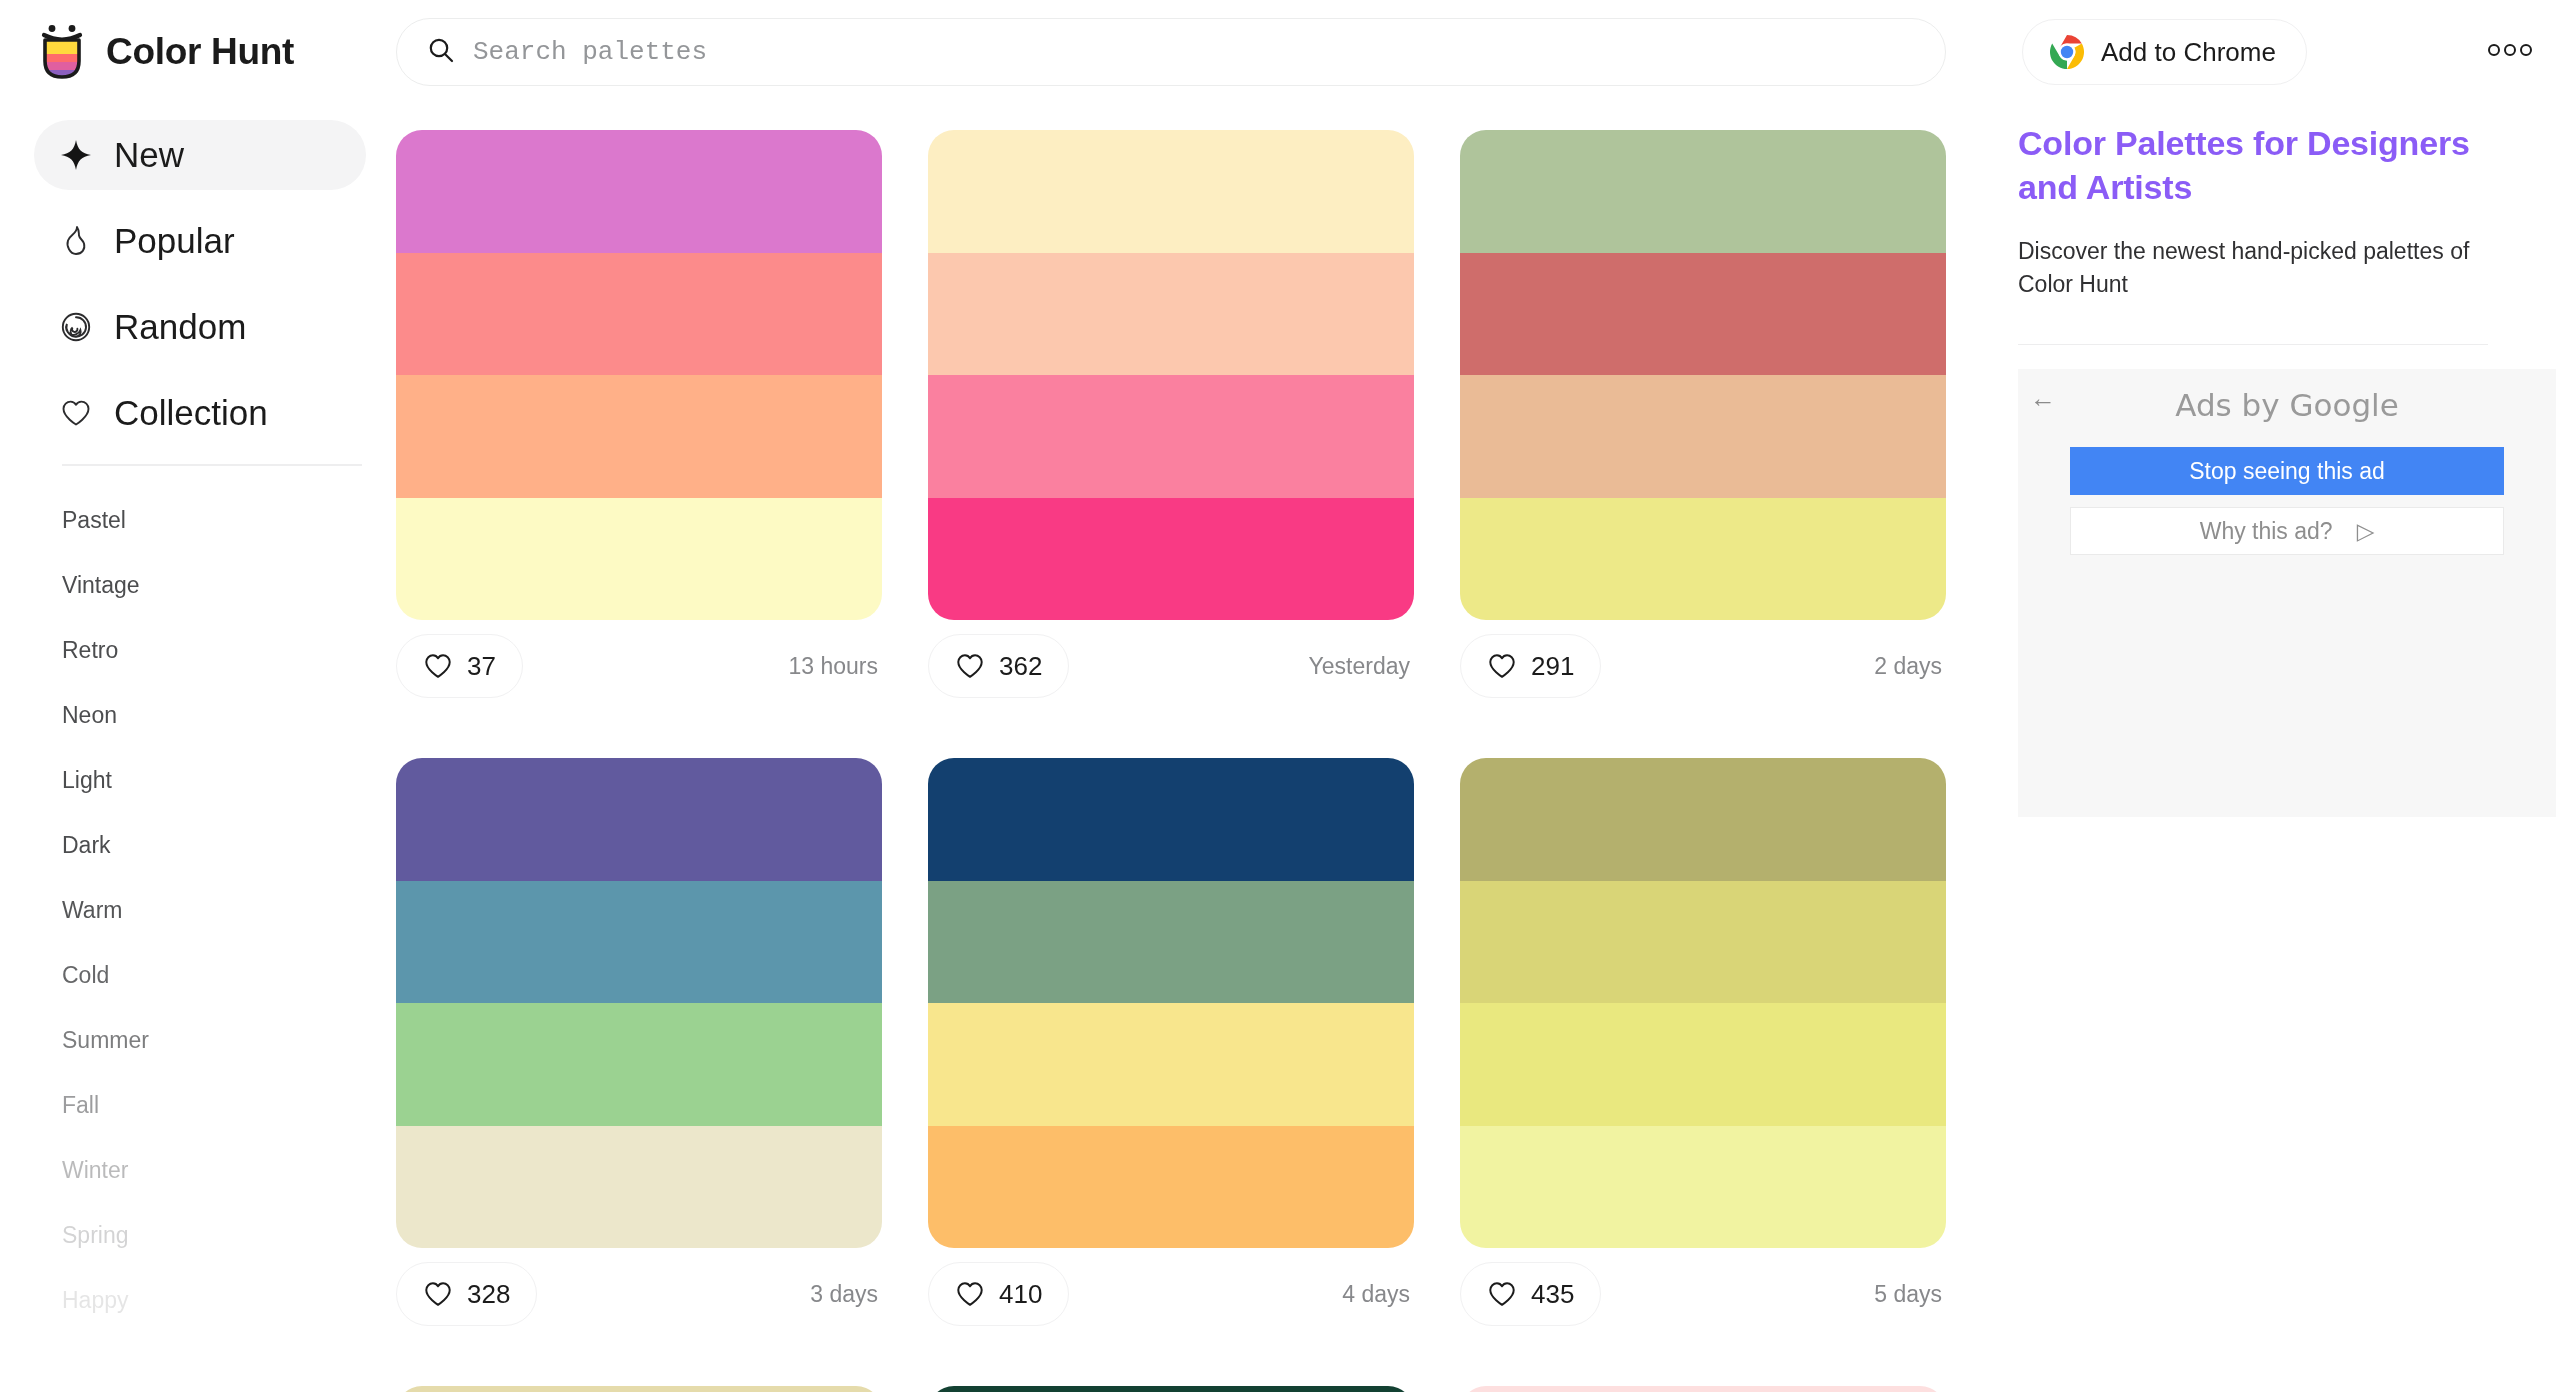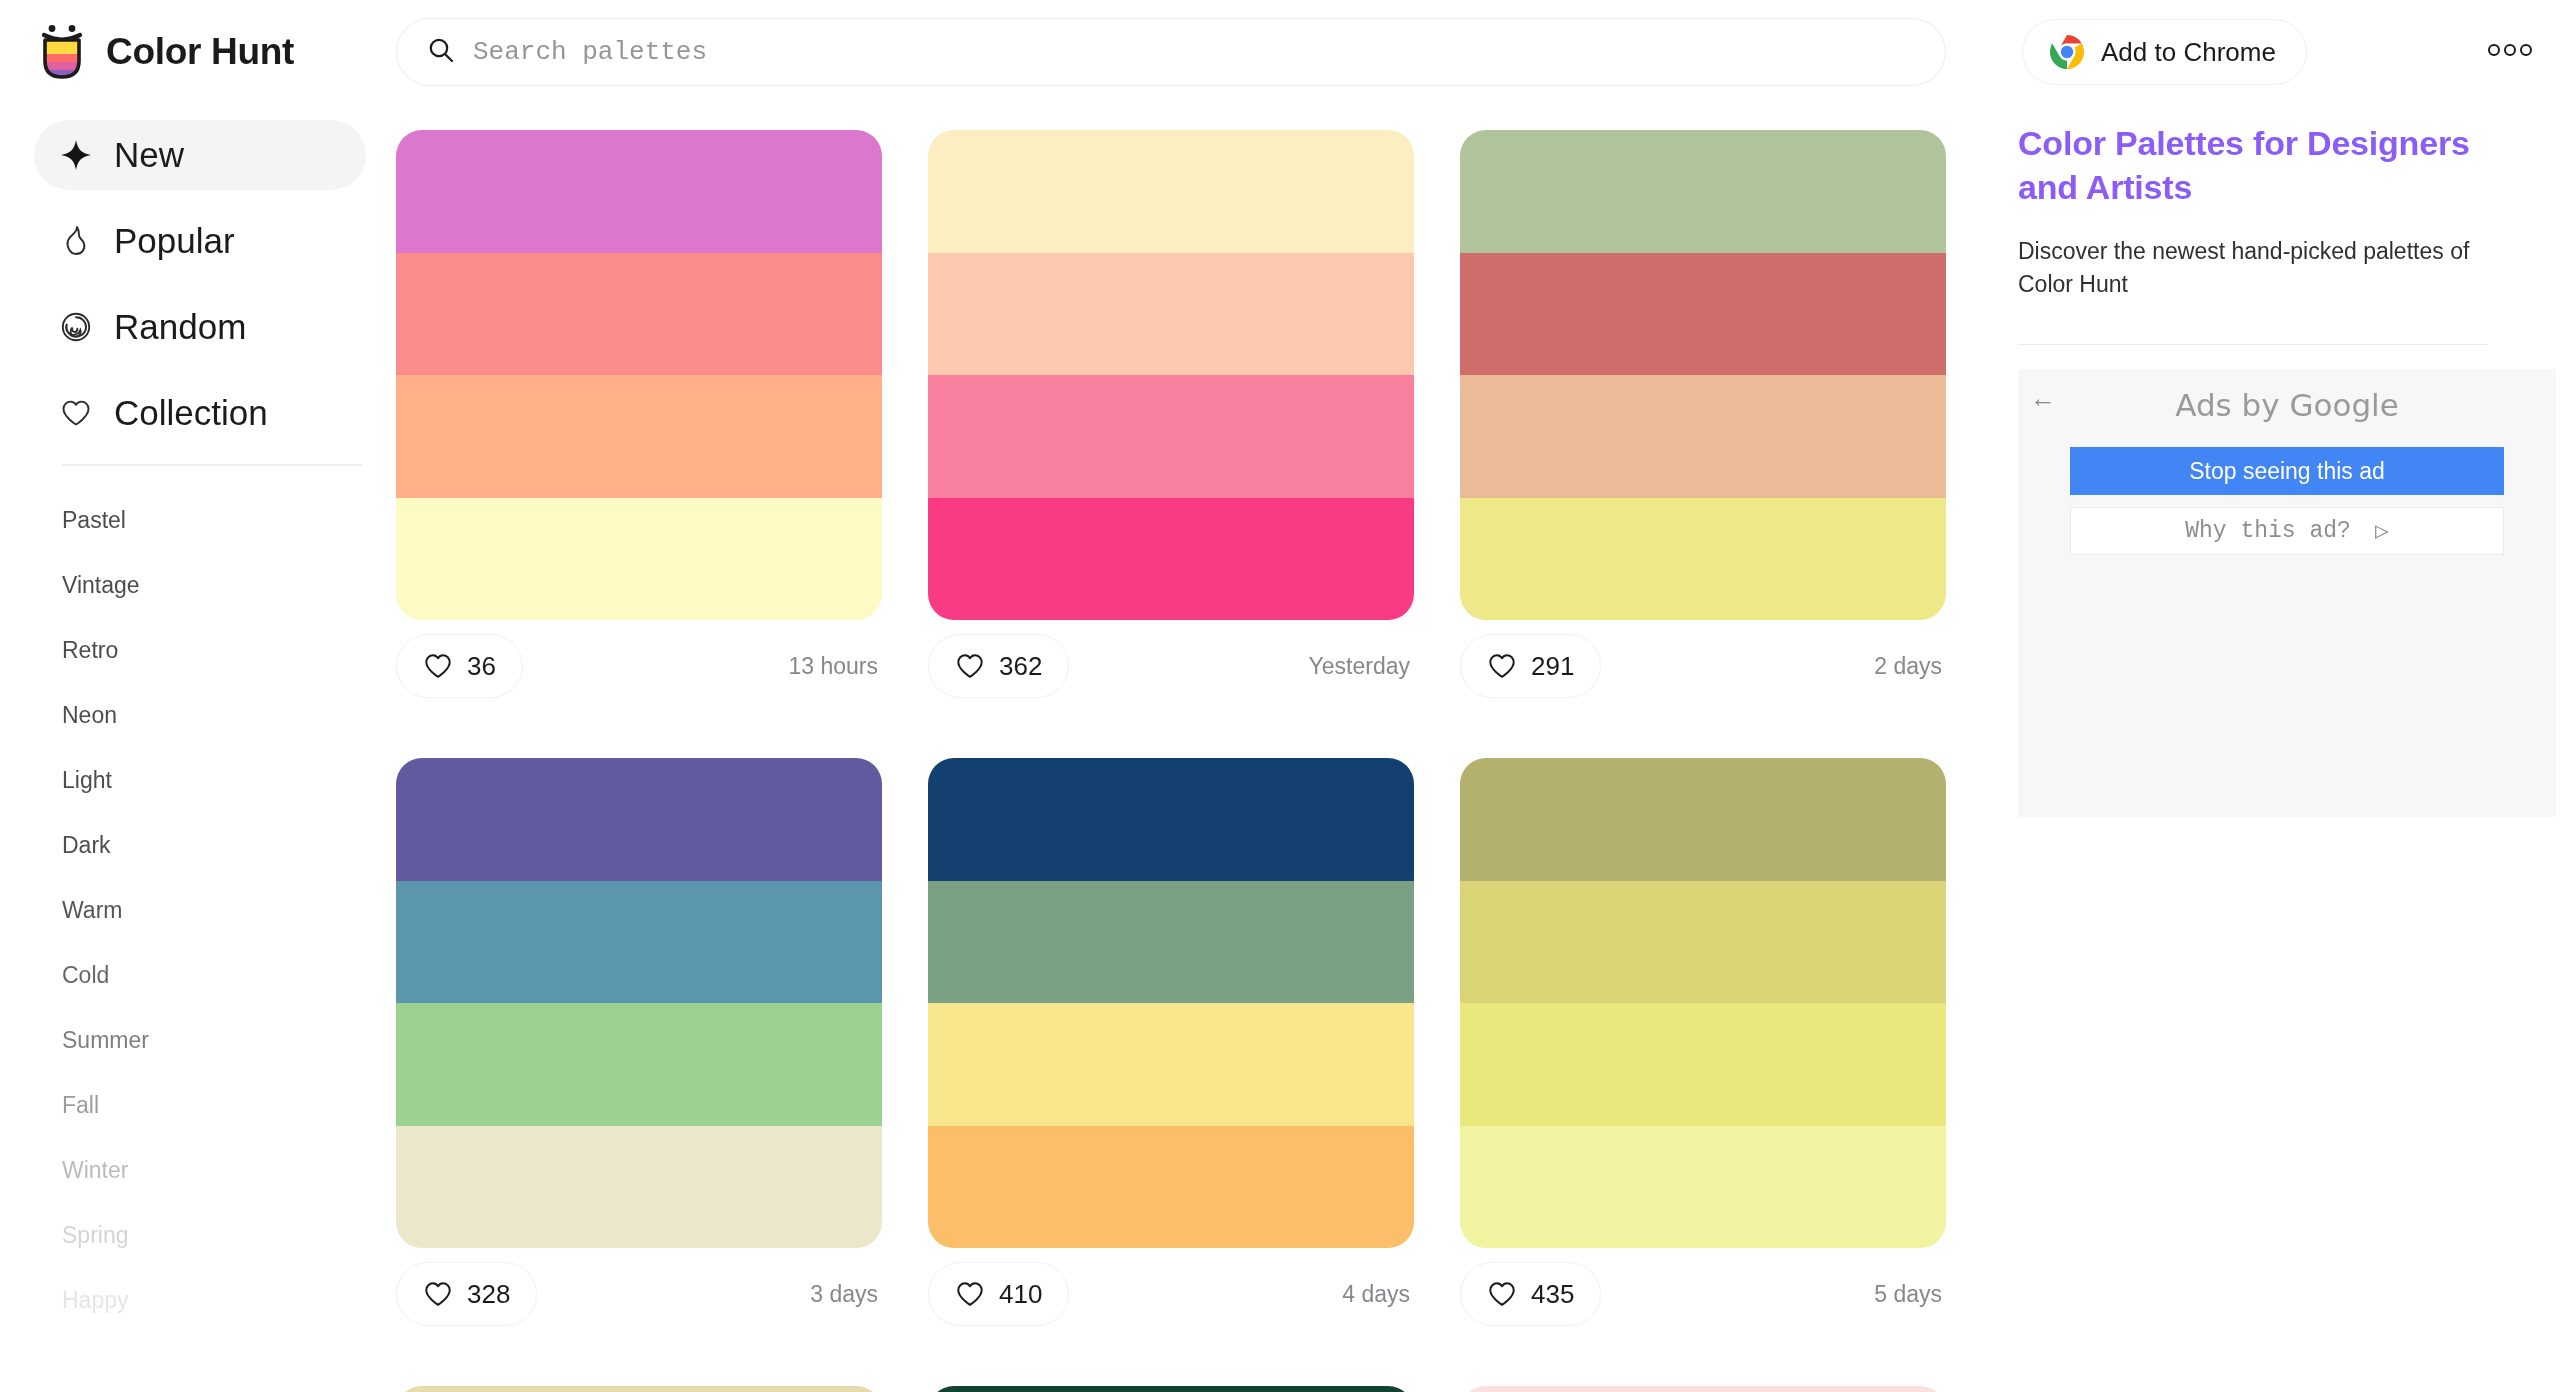--- a/index.html
+++ b/index.html
@@ -257,21 +257,21 @@
     width: 434px; height: 48px;
     background: #ffffff;
     border: 1px solid #eaeaea;
     color: #8e8e8e;
     font-size: 23px;
     display: flex;
     align-items: center;
     justify-content: center;
     gap: 24px;
     cursor: pointer;
-    font-family: Liberation Mono, monospace;
+    font-family: Liberation Sans, sans-serif;
   }
 </style>
 </head>
 <body>
 
 <div class="header">
 
   <div class="brand">
     <span>
       <svg class="brand-logo" viewBox="0 0 52 58">
@@ -391,21 +391,21 @@
           <div class="swatch" style="background: rgb(255, 176, 136);"></div>
           <div class="swatch" style="background: rgb(253, 250, 196);"></div>
         </div>
         <div class="card-meta">
           <div class="like-btn">
             <span>
               <svg class="heart-icon" viewBox="0 0 32 32">
                 <path d="M16 27.5 C16 27.5 3.5 20 3.5 11.8 C3.5 7.6 6.9 4.6 10.6 4.6 C13.2 4.6 15 6.1 16 7.8 C17 6.1 18.8 4.6 21.4 4.6 C25.1 4.6 28.5 7.6 28.5 11.8 C28.5 20 16 27.5 16 27.5 Z" fill="none" stroke="#1b1b1b" stroke-width="2.1" stroke-linejoin="round"></path>
               </svg>
             </span>
-            <span class="like-count">36</span>
+            <span class="like-count">37</span>
           </div>
           <div class="time-label">13 hours</div>
         </div>
       </div>
       <div class="card">
         <div class="swatches">
           <div class="swatch" style="background: rgb(253, 238, 194);"></div>
           <div class="swatch" style="background: rgb(252, 200, 174);"></div>
           <div class="swatch" style="background: rgb(250, 128, 159);"></div>
           <div class="swatch" style="background: rgb(249, 58, 132);"></div>

